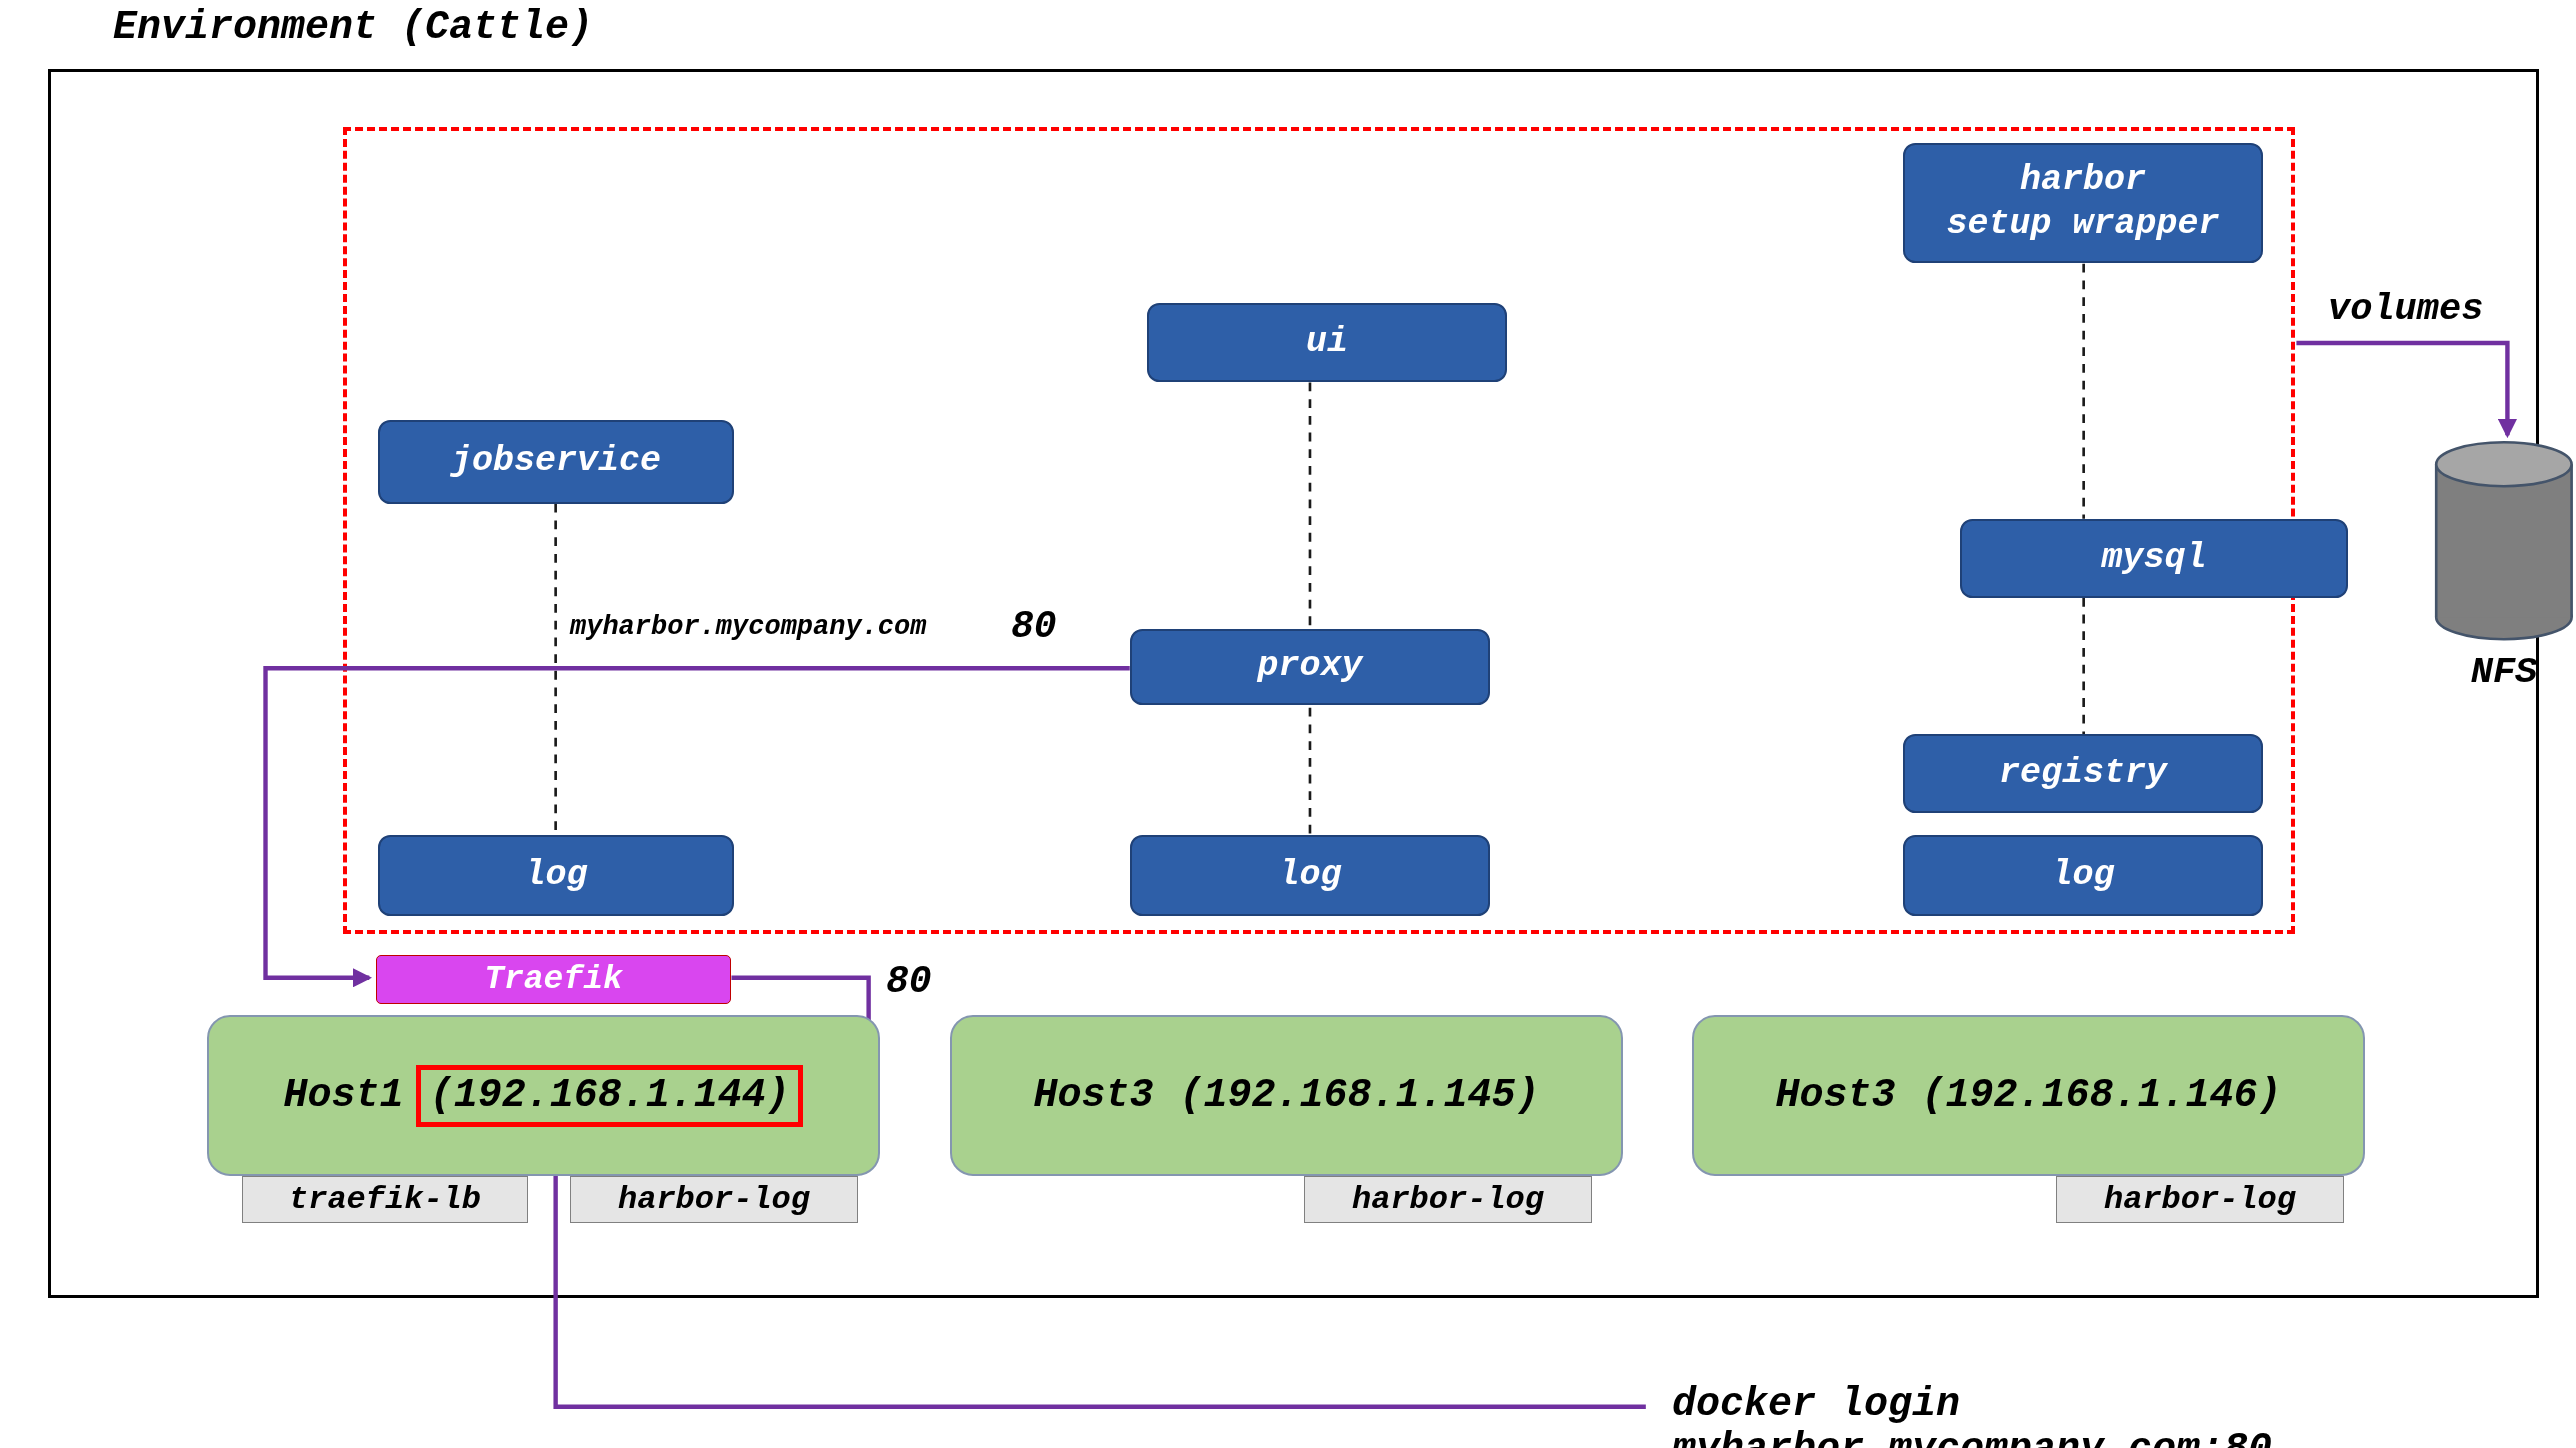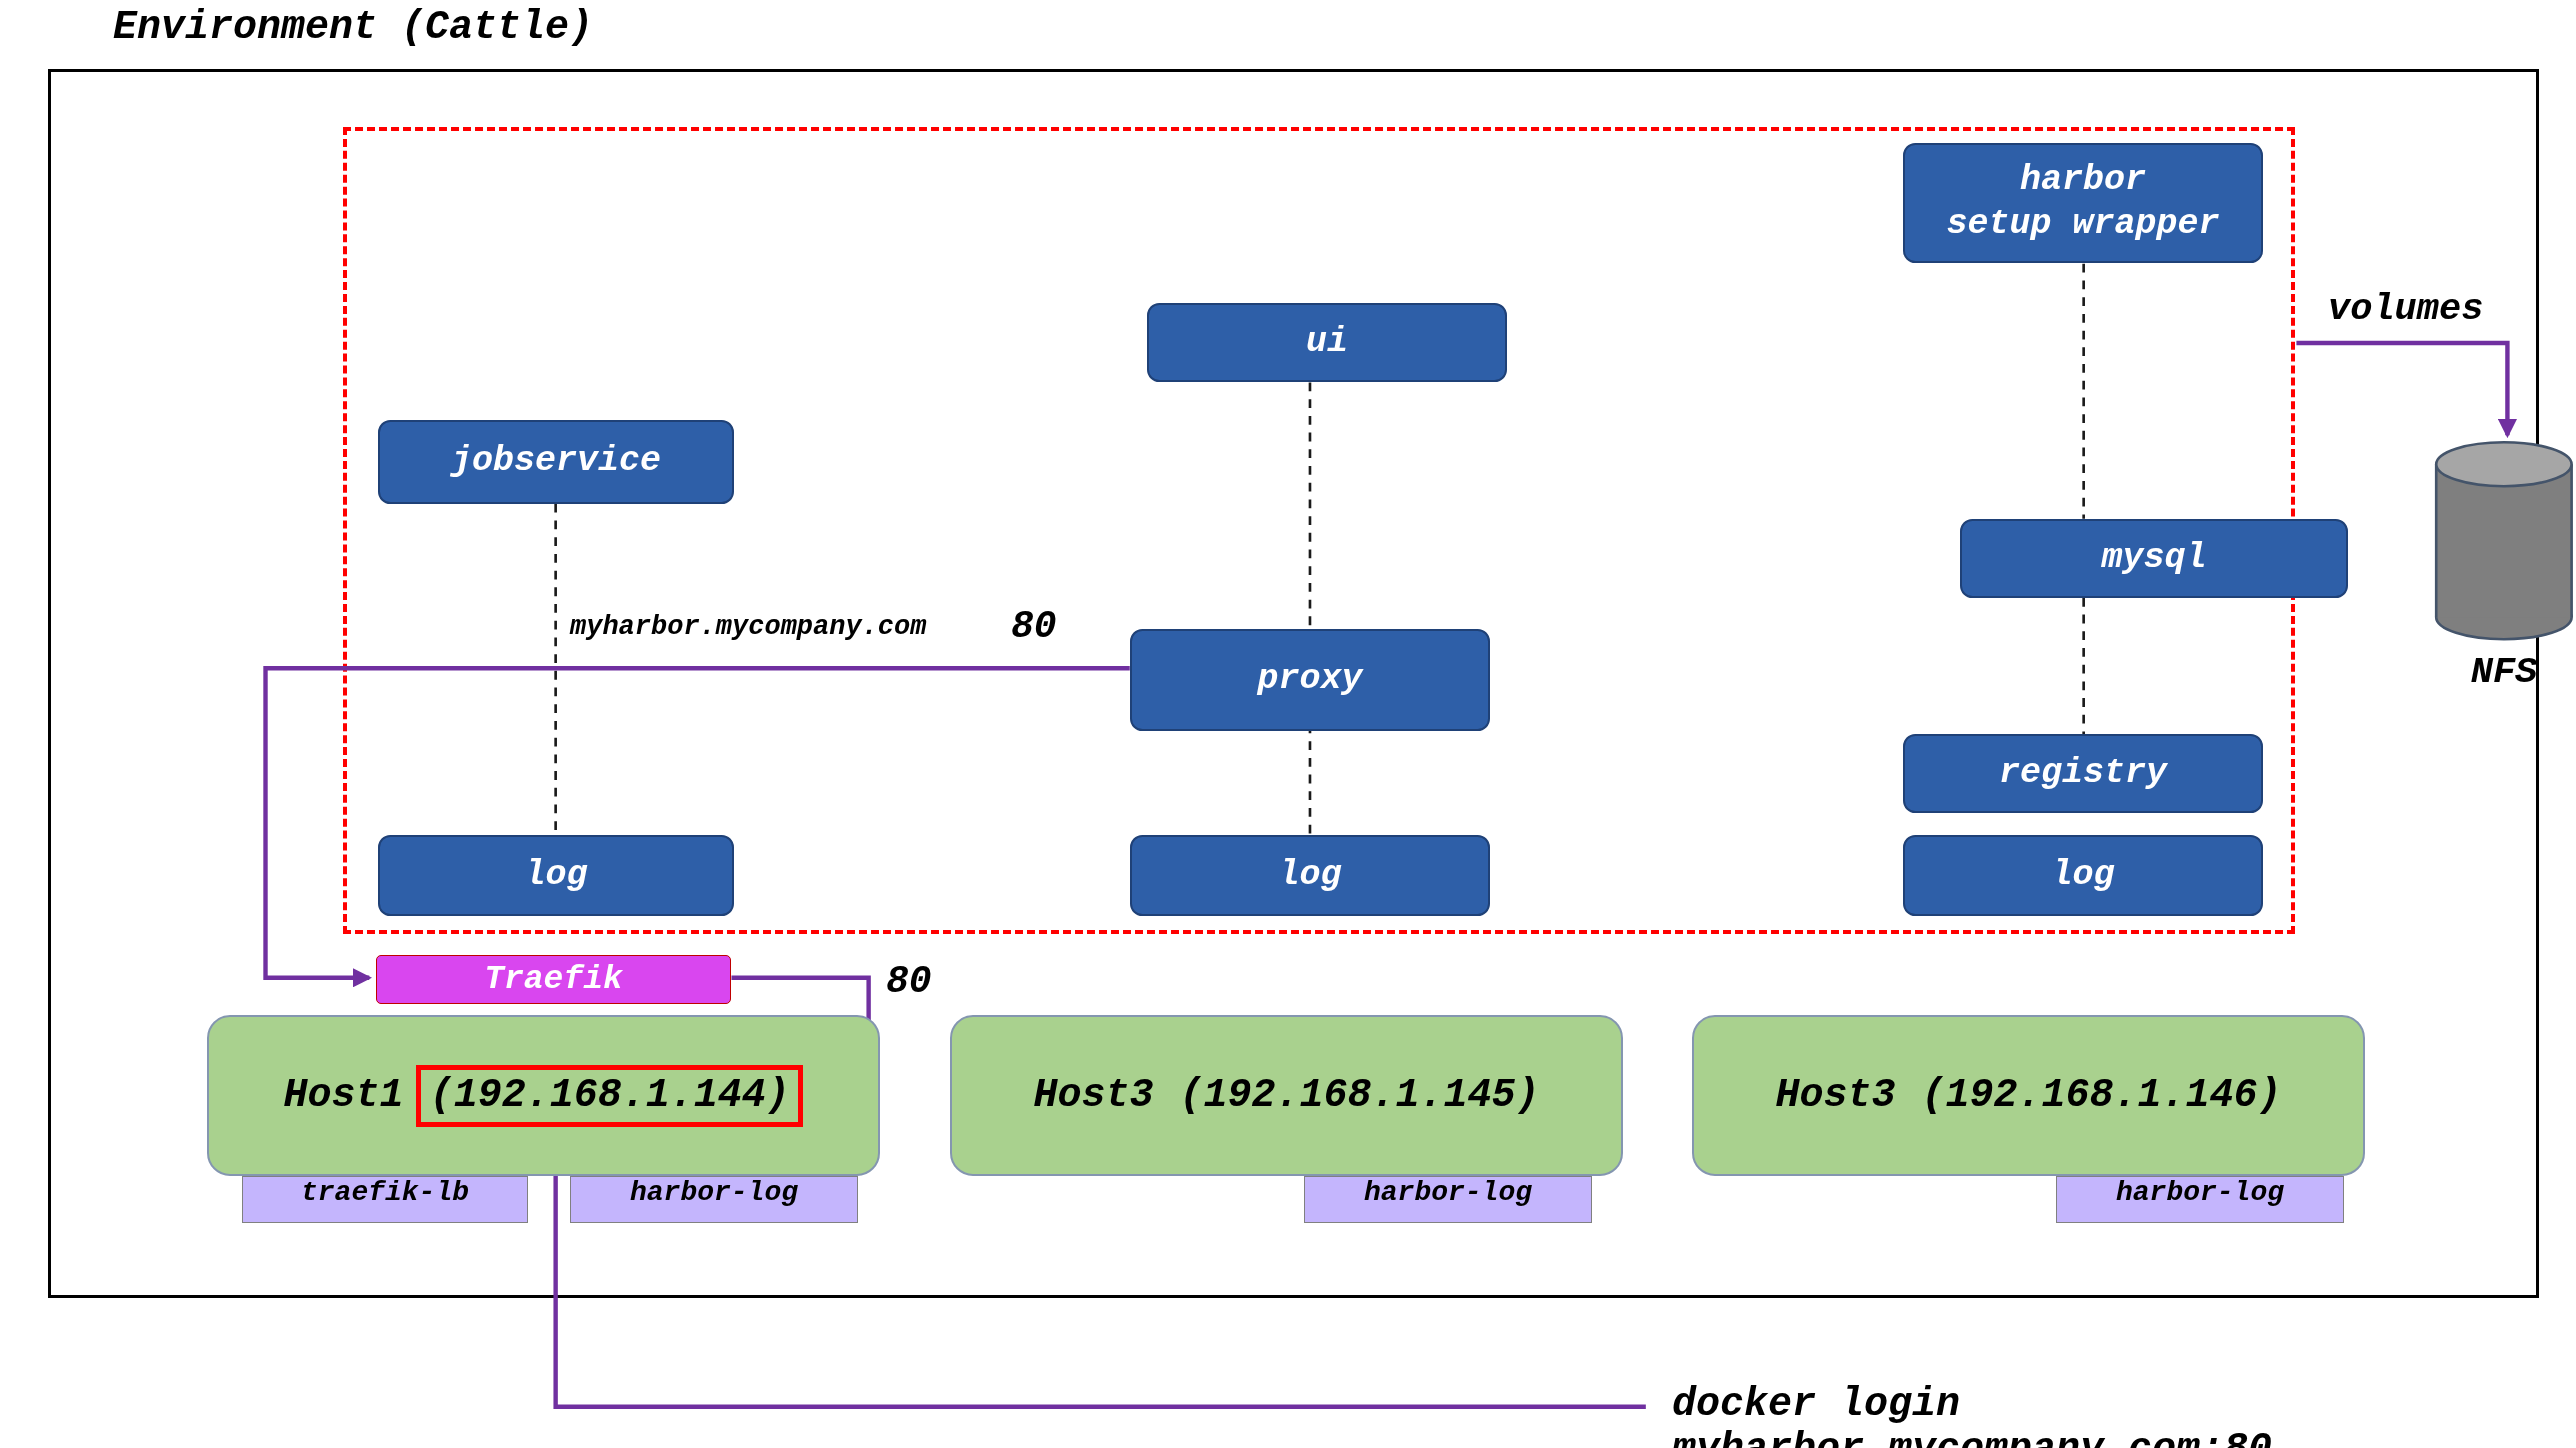--- a/index.html
+++ b/index.html
@@ -10,22 +10,22 @@
   .boundary{position:absolute;left:343px;top:127px;width:1952px;height:807px;border:4.4px dashed #ff0000;box-sizing:border-box;}
   .svg-layer{position:absolute;left:0;top:0;width:2576px;height:1449px;pointer-events:none;}
   .node{position:absolute;background:#2e5fa8;border:2.6px solid #1f4177;border-radius:12.3px;color:#fff;
         display:flex;flex-direction:column;align-items:center;justify-content:center;font-size:35px;line-height:1.25;box-sizing:border-box;}
   .traefik{position:absolute;background:#d946ef;border:1.8px solid #c00000;border-radius:5px;color:#fff;
         display:flex;align-items:center;justify-content:center;font-size:33px;box-sizing:border-box;}
   .host{position:absolute;background:#a9d18e;border:2.6px solid #8496b0;border-radius:23px;color:#000;
         display:flex;align-items:center;justify-content:center;font-size:40px;box-sizing:border-box;}
   .ip-red{border:5.3px solid #ff0000;padding:3.5px 8.8px;margin-left:12.3px;}
   .ip-plain{margin-left:26px;}
-  .tag{position:absolute;background:#c4b5fd;border:1.8px solid #808080;color:#000;
-        display:flex;align-items:flex-start;justify-content:center;font-size:28px;box-sizing:border-box;}
+  .tag{position:absolute;background:#e5e5e5;border:1.8px solid #808080;color:#000;
+        display:flex;align-items:center;justify-content:center;font-size:32px;box-sizing:border-box;}
   .lbl{position:absolute;color:#000;}
   .lbl-domain{left:570px;top:612px;font-size:27px;}
   .lbl-port-proxy{left:1011px;top:605px;font-size:38px;}
   .lbl-port-traefik{left:886px;top:960px;font-size:38px;}
   .lbl-volumes{left:2328px;top:288px;font-size:37px;}
   .lbl-nfs{left:2416px;top:651px;width:176px;text-align:center;font-size:37px;}
   .lbl-docker{left:1672px;top:1382px;font-size:40px;}
 </style>
 </head>
 <body>
@@ -68,21 +68,21 @@
   <div class="node" style="left:378px;top:420px;width:356px;height:84px;">
     <span>jobservice</span>
   </div>
   <div class="node" style="left:378px;top:835px;width:356px;height:81px;">
     <span>log</span>
   </div>
 
   <div class="node" style="left:1130px;top:303px;width:360px;height:79px;margin-left:17px;">
     <span>ui</span>
   </div>
-  <div class="node" style="left:1130px;top:629px;width:360px;height:102px;">
+  <div class="node" style="left:1130px;top:629px;width:360px;height:76px;">
     <span>proxy</span>
   </div>
   <div class="node" style="left:1130px;top:835px;width:360px;height:81px;">
     <span>log</span>
   </div>
 
   <div class="node" style="left:1903px;top:143px;width:360px;height:120px;">
     <span>harbor</span>
     <span>setup wrapper</span>
   </div>

